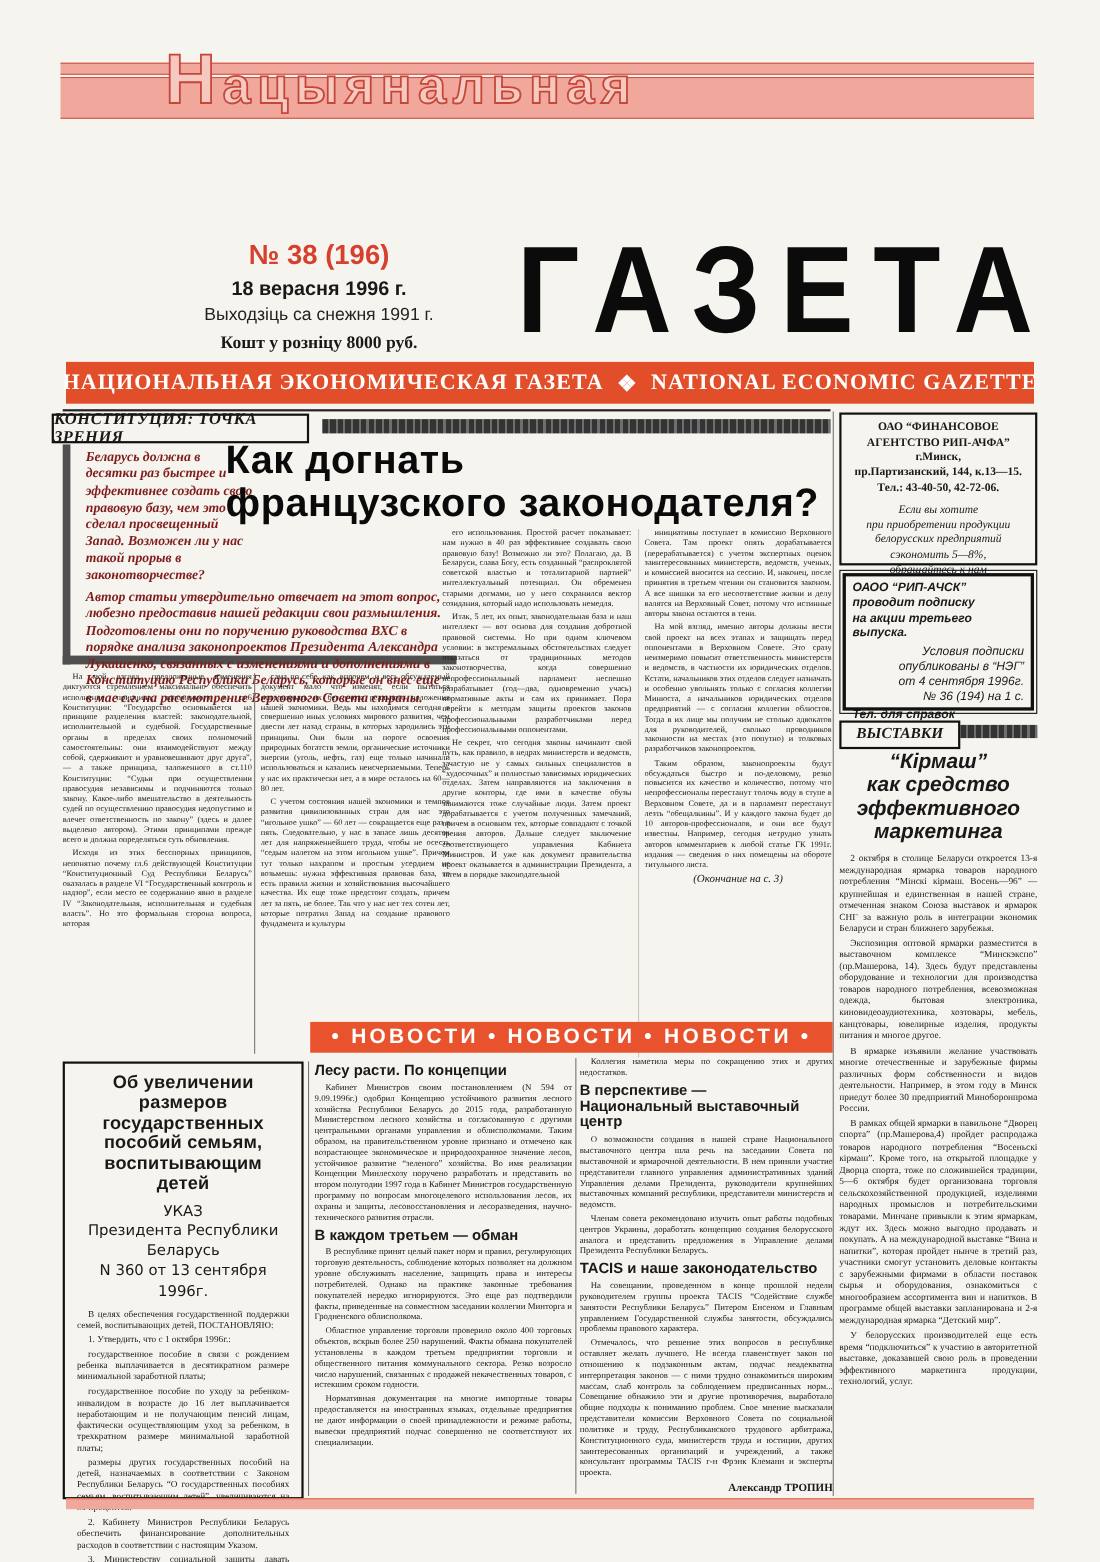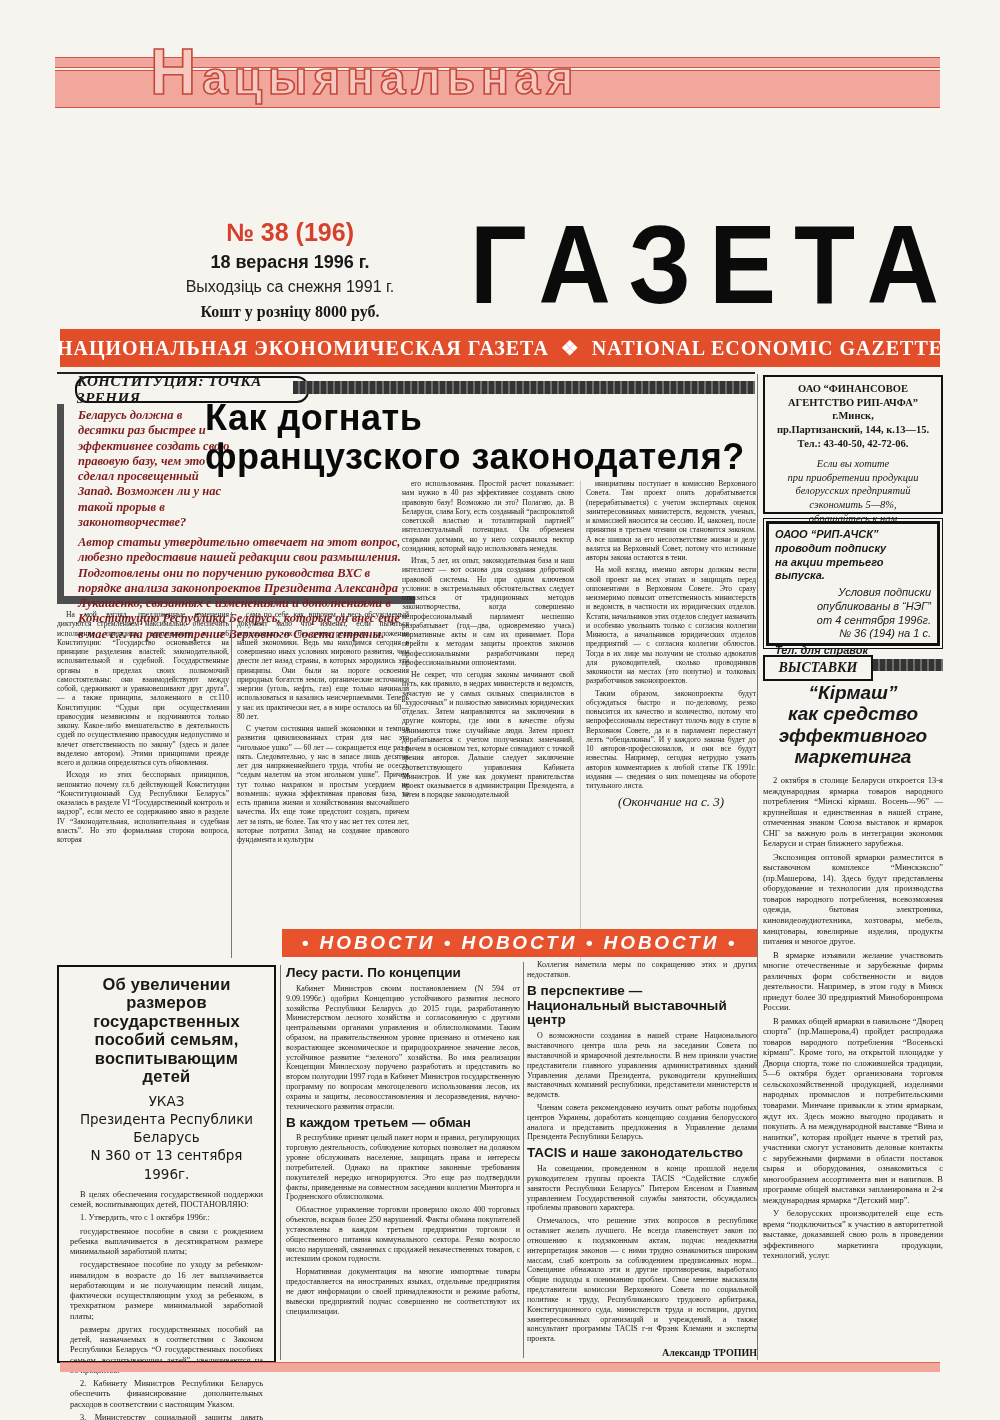--- a/index.html
+++ b/index.html
@@ -37,40 +37,40 @@
      font-weight:700;font-size:20px;letter-spacing:1px;white-space:nowrap;}
 
   
   .vrule{width:1px;background:#777;}
   .stripes{background:repeating-linear-gradient(90deg,#343434 0 5px,#6e6e6e 5px 7px);}
   #top-rule{left:57px;top:372px;width:698px;height:2px;background:#222;}
 
   
   .label-box{border:2px solid #111;background:#f6f4ee;font-style:italic;font-weight:700;
      display:flex;align-items:center;justify-content:center;}
-  #label-konst{left:75px;top:376px;width:230px;height:23px;font-size:15px;letter-spacing:.5px;border-radius:12px;}
+  #label-konst{left:47px;top:376px;width:230px;height:23px;font-size:15px;letter-spacing:.5px;}
   #bar-konst{left:293px;top:381px;width:462px;height:13px;}
   #label-vyst{left:763px;top:655px;width:106px;height:22px;font-size:14px;}
   #bar-vyst{left:873px;top:659px;width:70px;height:12px;}
 
   
   #intro-frame{left:57px;top:404px;width:358px;height:200px;border-left:7px solid #4f4f4f;
      border-bottom:8px solid #4f4f4f;padding:4px 0 0 14px;box-sizing:border-box;}
   .lead{color:#7f1d1d;font-weight:700;font-style:italic;line-height:1.22;}
   #lead1{width:152px;font-size:12.5px;}
   #lead2{width:326px;font-size:12.5px;margin-top:5px;}
   #headline{left:205px;top:399px;width:565px;font-family:"Liberation Sans",sans-serif;
      font-weight:700;font-size:36px;line-height:1.07;color:#0a0a0a;white-space:pre-line;letter-spacing:.5px;}
   .bodytext{font-size:7.6px;line-height:1.22;text-align:justify;overflow:hidden;}
   .bodytext p{margin:0 0 3px;text-indent:9px;}
   #colM1{left:402px;top:479px;width:172px;height:484px;}
   #colM2{left:586px;top:479px;width:170px;height:484px;}
   #colL1{left:57px;top:610px;width:172px;height:350px;}
   #colL2{left:237px;top:610px;width:172px;height:350px;}
-  #cont-note{text-align:center;font-style:italic;font-size:13px;margin-top:4px;}
+  #cont-note{text-align:center;font-style:italic;font-size:10px;margin-top:4px;}
   #rule-L{left:231px;top:612px;height:346px;}
   #rule-M{left:580px;top:481px;height:480px;background:#c9c5bd;}
   #rule-side{left:757px;top:374px;height:986px;}
 
   
   #ad1{left:763px;top:375px;width:180px;height:139px;border:2px solid #111;box-sizing:border-box;
      text-align:center;padding-top:5px;}
   #ad1 .adr{font-weight:700;font-size:10.5px;line-height:1.3;white-space:pre-line;}
   #ad1 .slogan{font-style:italic;font-size:10.5px;line-height:1.3;margin-top:7px;white-space:pre-line;}
   #ad2{left:763px;top:518px;width:180px;height:131px;border:1px solid #111;box-sizing:border-box;padding:2px;}
@@ -92,21 +92,21 @@
      padding:8px 11px;}
   #ukaz-title{font-family:"Liberation Sans",sans-serif;font-weight:700;font-size:16.5px;
      line-height:1.12;text-align:center;letter-spacing:.2px;}
   #ukaz-decree{font-family:"DejaVu Sans",sans-serif;font-size:13.5px;line-height:1.35;text-align:center;margin-top:6px;white-space:pre-line;}
   #ukaz-body{font-size:8.4px;line-height:1.22;text-align:justify;margin-top:7px;overflow:hidden;}
   #ukaz-body p{margin:0 0 3px;text-indent:10px;}
 
   
   #news-banner{left:282px;top:929px;width:475px;height:28px;background:#e8532e;color:#fff;
      display:flex;align-items:center;justify-content:center;font-family:"Liberation Sans",sans-serif;
-     font-weight:700;font-style:italic;font-size:19px;letter-spacing:3px;white-space:nowrap;}
+     font-weight:700;font-size:19px;letter-spacing:3px;white-space:nowrap;}
   .news-col{font-size:8px;line-height:1.23;text-align:justify;overflow:hidden;}
   .news-col p{margin:0 0 3px;text-indent:10px;}
   .news-h{font-family:"Liberation Sans",sans-serif;font-weight:700;font-size:13.5px;line-height:1.1;
      text-align:left;margin:4px 0 3px;text-indent:0;white-space:pre-line;}
   #newsC1{left:286px;top:962px;width:234px;height:398px;}
   #newsC2{left:527px;top:960px;width:230px;height:402px;}
   #news-byline{text-align:right;font-weight:700;font-size:10px;margin-top:2px;}
   #rule-news{left:523px;top:962px;height:396px;}
   #rule-ukaz{left:280px;top:965px;height:395px;}
 

